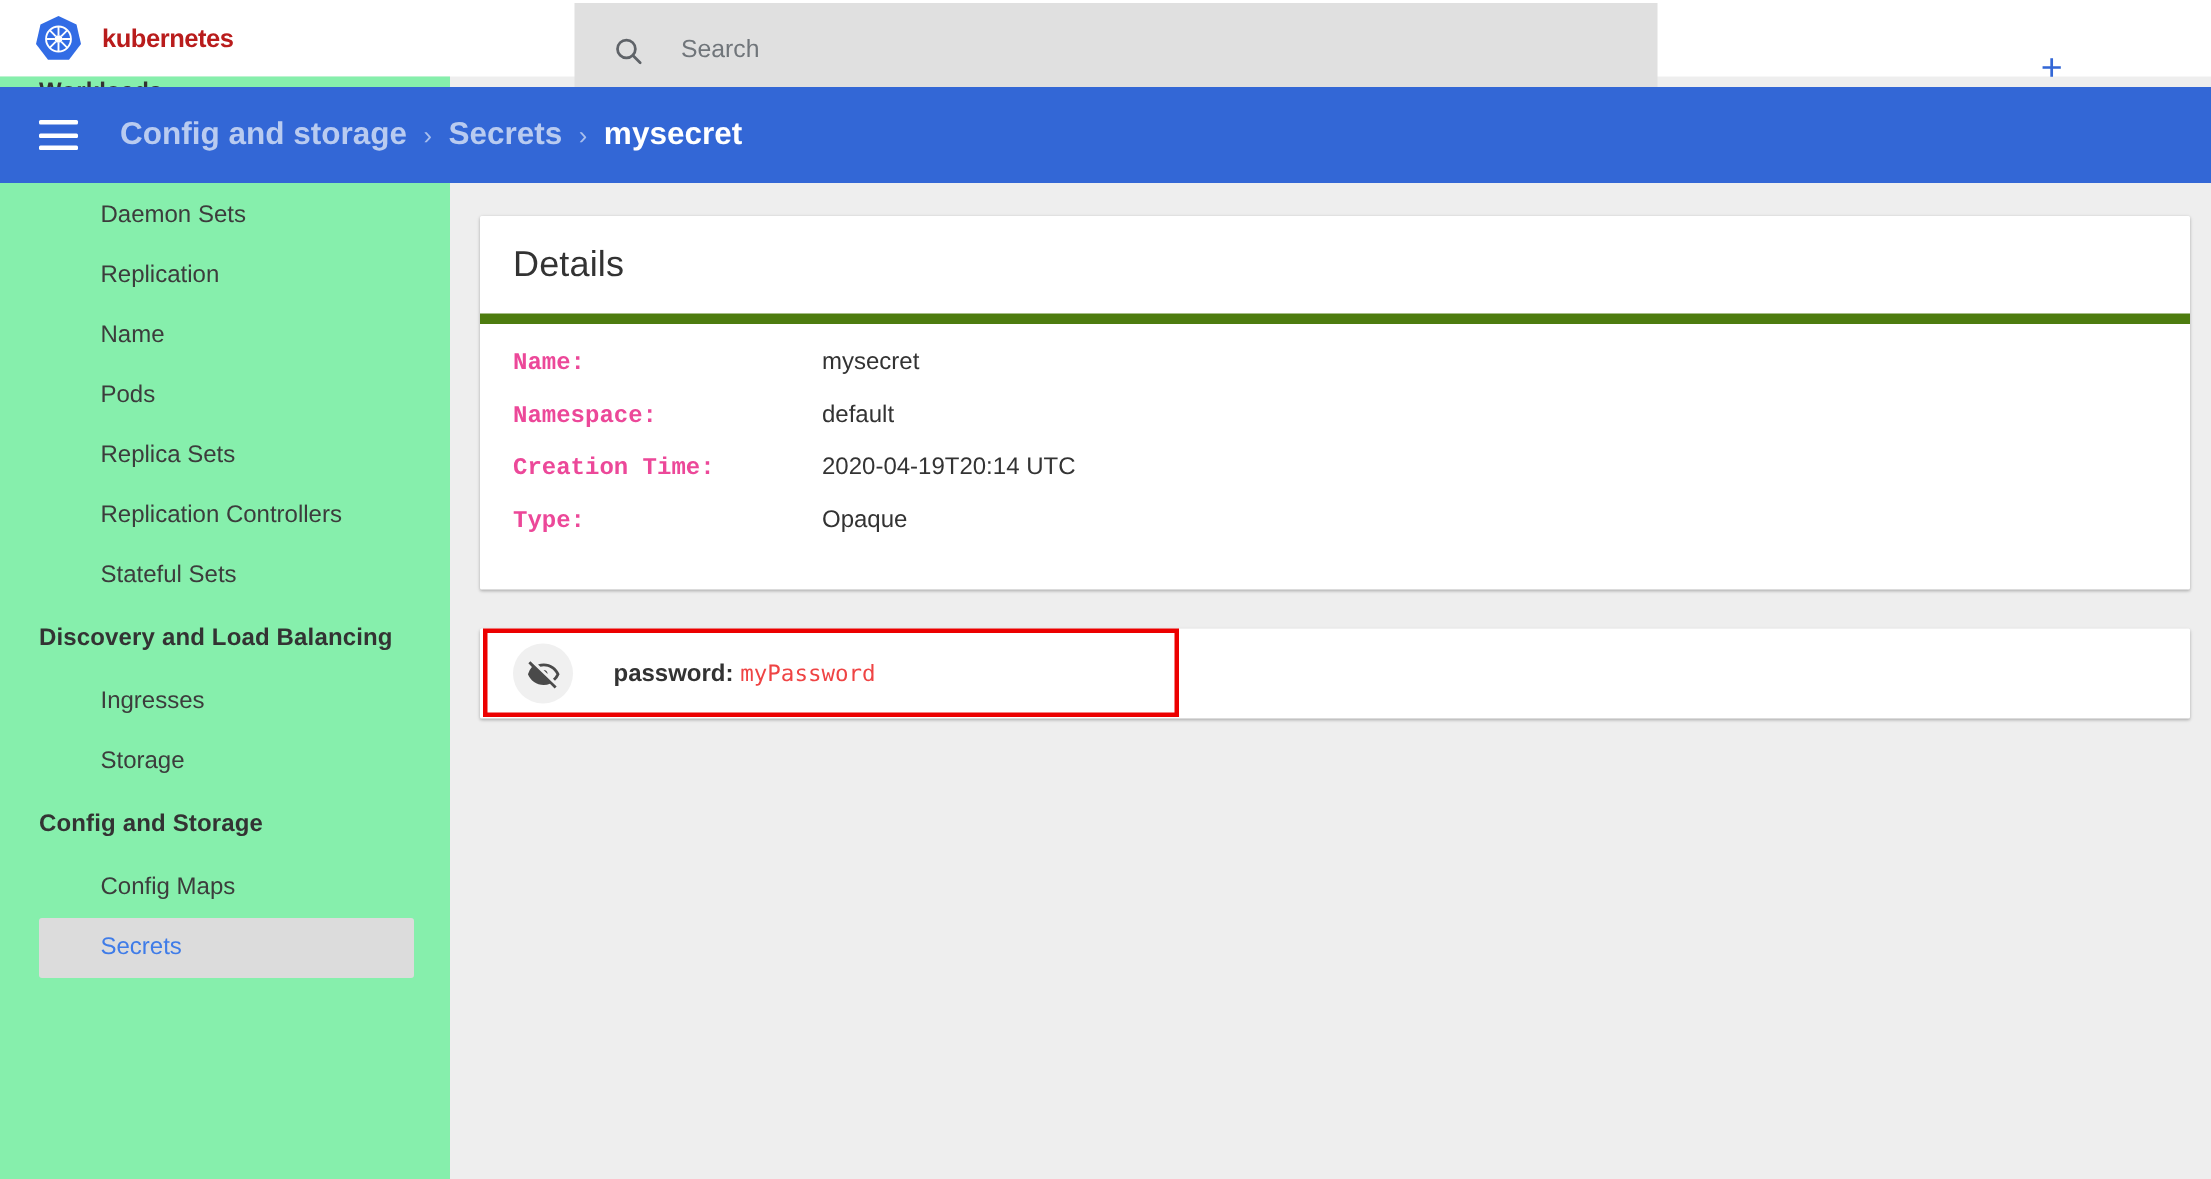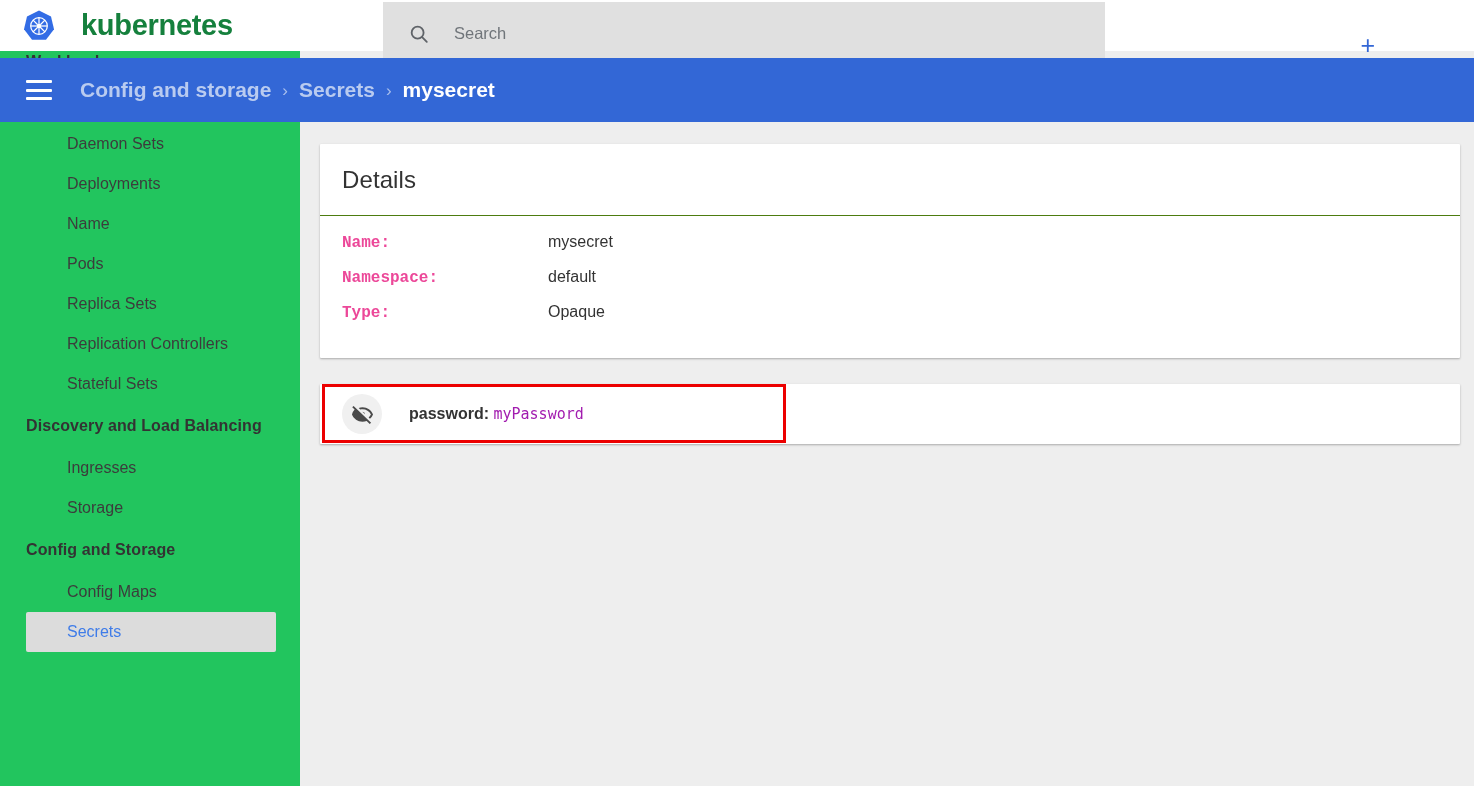--- a/index.html
+++ b/index.html
@@ -32,24 +32,24 @@
     width: 340px;
   }
   .logo-mark {
     width: 34px;
     height: 34px;
     position: relative;
     flex: 0 0 auto;
   }
   .logo-mark svg { display: block; }
   .brand-name {
-    margin-left: 25px;
-    font-size: 29px;
-    font-weight: 700;
-    color: #15803d;
+    margin-left: 12px;
+    font-size: 17px;
+    font-weight: 700;
+    color: #b91c1c;
     letter-spacing: -0.3px;
   }
   .search-wrap {
     position: absolute;
     left: 383px;
     top: 2px;
     width: 722px;
     height: 63px;
     background: #e0e0e0;
     display: flex;
@@ -182,21 +182,21 @@
     font-weight: 700;
     color: #ffffff;
   }
 
   
   .sidebar {
     position: absolute;
     top: 51px; left: 0;
     width: 300px;
     height: 735px;
-    background: #22c55e;
+    background: #86efac;
     overflow: hidden;
     padding-top: 0;
   }
   .nav-scroll {
     position: absolute;
     top: 0;
     left: 0;
     width: 300px;
   }
   .nav-section {
@@ -234,21 +234,21 @@
     box-shadow: 0 1px 2px rgba(0,0,0,0.20), 0 1px 3px rgba(0,0,0,0.10);
     width: 1140px;
     border-radius: 1px;
   }
   .card + .card { margin-top: 26px; }
   .card-head {
     height: 72px;
     display: flex;
     align-items: center;
     padding-left: 22px;
-    border-bottom: 1px solid #4d7c0f;
+    border-bottom: 7px solid #4d7c0f;
   }
   .card-title {
     font-size: 24px;
     color: #333333;
     font-weight: 400;
     letter-spacing: 0.1px;
   }
   .card-body { padding: 17px 22px 20px 22px; }
   .detail-row {
     display: flex;
@@ -294,21 +294,21 @@
   .data-text {
     margin-left: 27px;
     font-size: 16px;
     color: #333333;
   }
   .data-key { font-weight: 700; }
   .data-val {
     font-family: "DejaVu Sans Mono", monospace;
     font-size: 15px;
     font-weight: 400;
-    color: #a21caf;
+    color: #ef4444;
   }
   .redbox {
     position: absolute;
     left: 2px;
     top: 0px;
     width: 464px;
     height: 59px;
     border: 3px solid #ec0000;
     pointer-events: none;
     z-index: 5;
@@ -354,21 +354,21 @@
     <span class="create-plus">+</span>
     <span class="create-label">CREATE</span>
   </button>
 </div>
 
 <div class="sidebar">
   <div class="nav-scroll" id="nav-scroll" style="top: 45px;">
       <div class="nav-section" style="margin-top: -56px;">Workloads</div>
       <div class="nav-item">Cron Jobs</div>
       <div class="nav-item">Daemon Sets</div>
-      <div class="nav-item">Deployments</div>
+      <div class="nav-item">Replication</div>
       <div class="nav-item">Name</div>
       <div class="nav-item">Pods</div>
       <div class="nav-item">Replica Sets</div>
       <div class="nav-item">Replication Controllers</div>
       <div class="nav-item">Stateful Sets</div>
       <div class="nav-section">Discovery and Load Balancing</div>
       <div class="nav-item">Ingresses</div>
       <div class="nav-item">Storage</div>
       <div class="nav-section">Config and Storage</div>
       <div class="nav-item">Config Maps</div>
@@ -400,20 +400,24 @@
       <span class="card-title">Details</span>
     </div>
     <div class="card-body" id="details-body">
         <div class="detail-row">
           <span class="detail-key">Name:</span>
           <span class="detail-val">mysecret</span>
         </div>
         <div class="detail-row">
           <span class="detail-key">Namespace:</span>
           <span class="detail-val">default</span>
+        </div>
+        <div class="detail-row">
+          <span class="detail-key">Creation Time:</span>
+          <span class="detail-val">2020-04-19T20:14 UTC</span>
         </div>
         <div class="detail-row">
           <span class="detail-key">Type:</span>
           <span class="detail-val">Opaque</span>
         </div>
       </div>
   </div>
 
   <div class="card">
     <div class="data-row-wrap">

